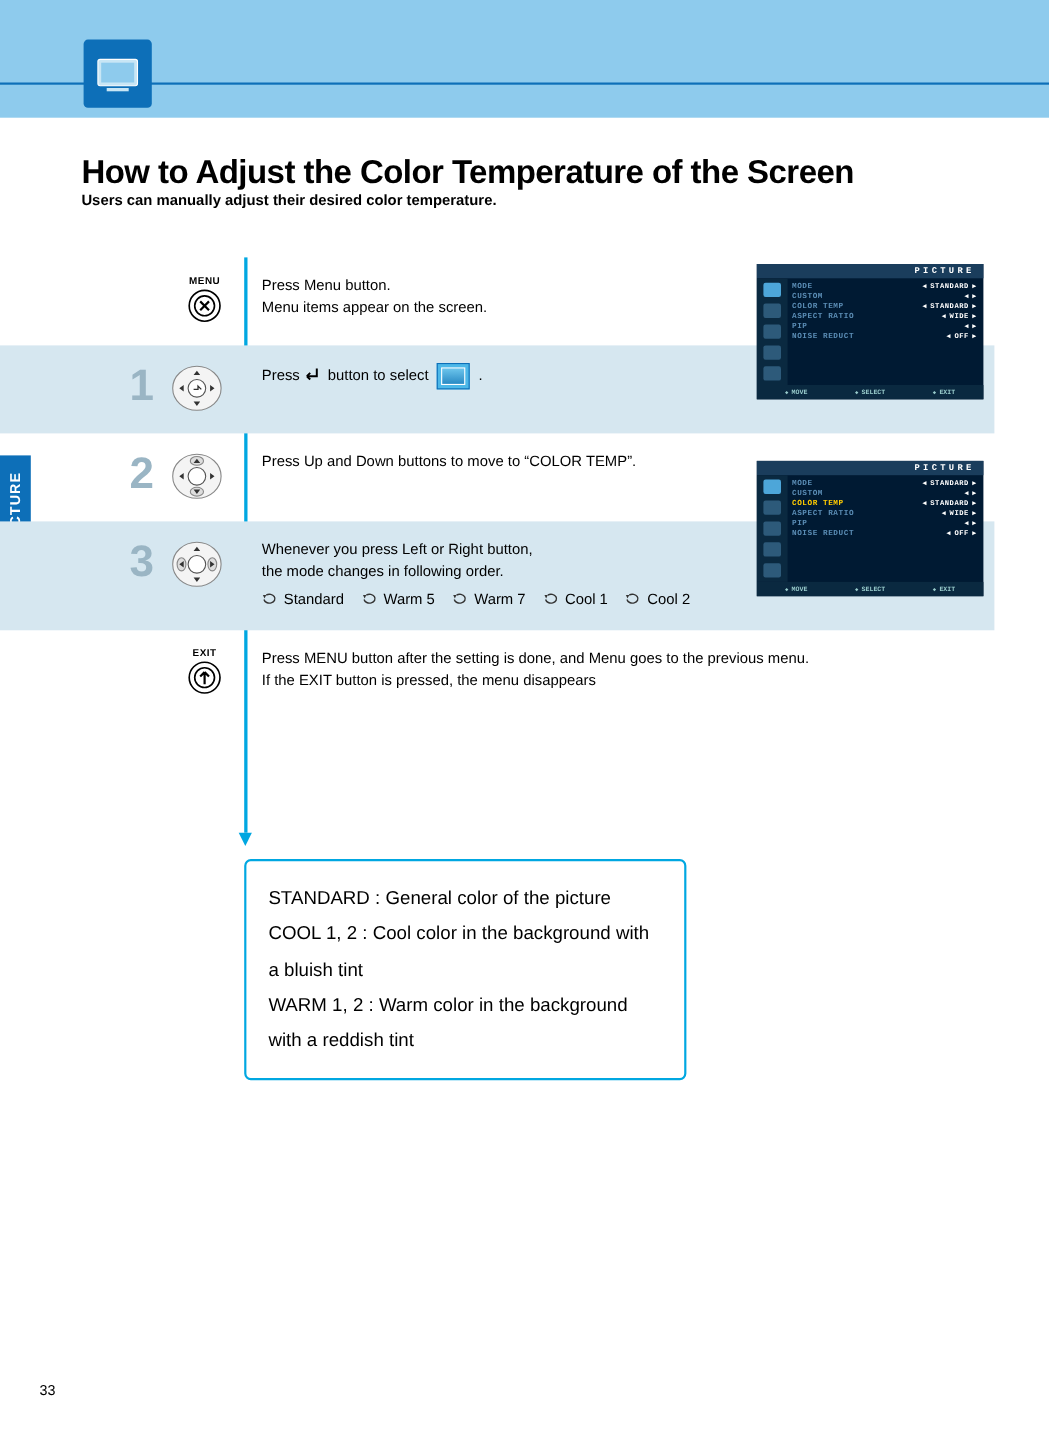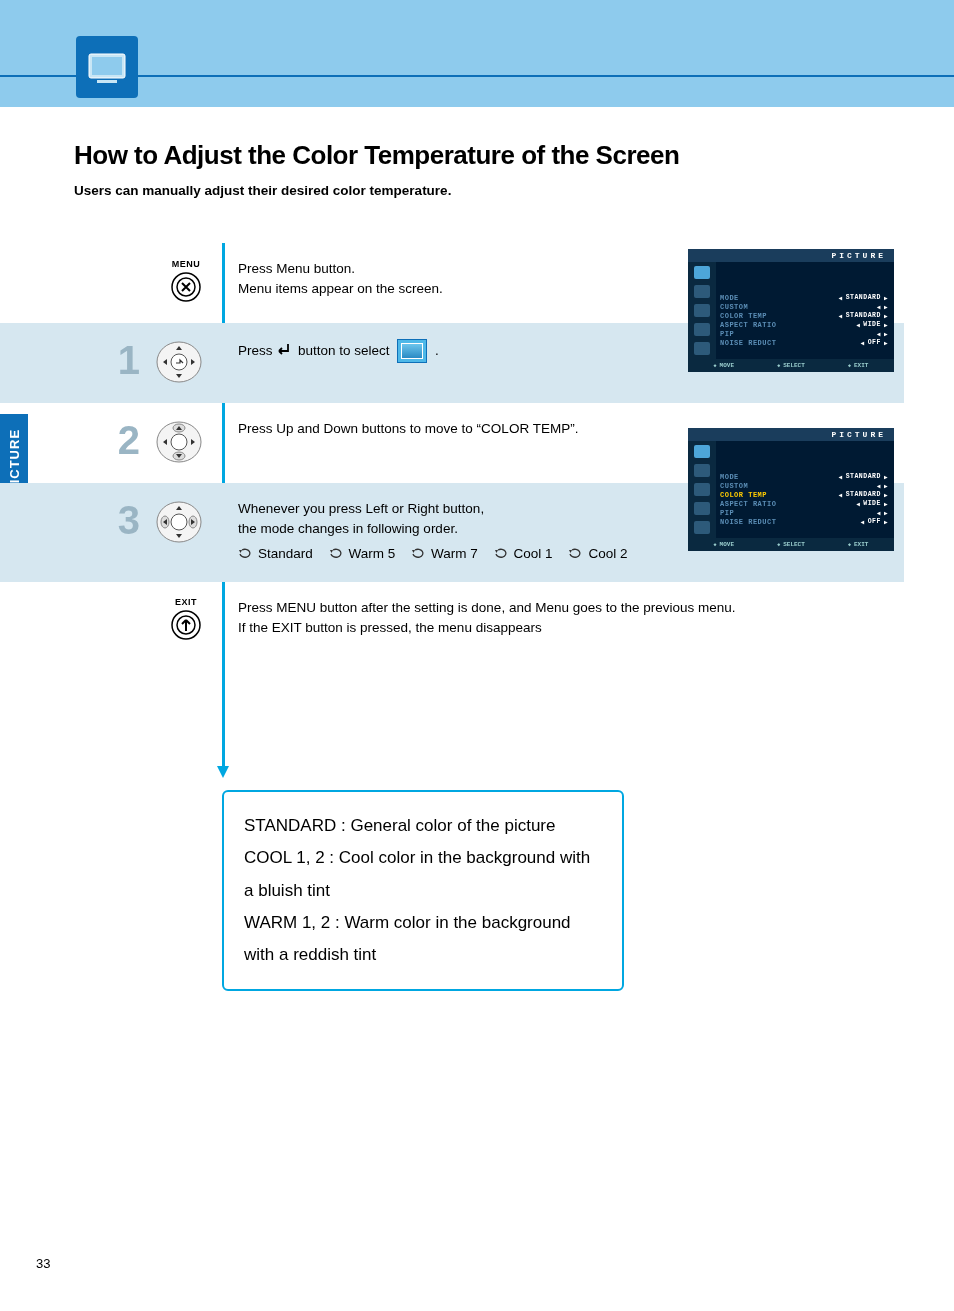--- a/index.html
+++ b/index.html
@@ -2,21 +2,21 @@
 <html><head>
 <meta charset="utf-8">
 <style>
 * { margin: 0; padding: 0; box-sizing: border-box; }
 body { font-family: Arial, Helvetica, sans-serif; width: 954px; height: 1311px; position: relative; color: #000; background: #fff; }
 .top-band { position: absolute; top: 0; left: 0; right: 0; height: 107px; background: #8ecbed; }
 .top-rule { position: absolute; top: 75px; left: 0; right: 0; height: 2px; background: #0d6fb8; }
 .corner-icon { position: absolute; top: 36px; left: 76px; width: 62px; height: 62px; background: #0d6fb8; border-radius: 4px; display: flex; align-items: center; justify-content: center; }
 .side-tab { position: absolute; top: 414px; left: 0; width: 28px; height: 94px; background: #0d6fb8; color: #fff; font-weight: bold; font-size: 13px; display: flex; align-items: center; justify-content: center; writing-mode: vertical-rl; transform: rotate(180deg); letter-spacing: 1px; }
 .page-content { position: absolute; top: 140px; left: 74px; right: 50px; }
-.h1 { font-family: "Arial Black", Arial, sans-serif; font-size: 26px; font-weight: 900; margin-bottom: 12px; letter-spacing: -0.5px; }
+.h1 { font-family: "Arial Black", Arial, sans-serif; font-size: 30px; font-weight: 900; letter-spacing: -0.5px; }
 .sub { font-size: 13.5px; font-weight: bold; margin-bottom: 45px; }
 .steps { position: relative; margin-left: -74px; }
 .vline { position: absolute; left: 222px; top: 0; width: 3px; height: 523px; background: #00a7e1; }
 .vline::after { content: ""; position: absolute; bottom: -12px; left: -5px; border-left: 6px solid transparent; border-right: 6px solid transparent; border-top: 12px solid #00a7e1; }
 .row { display: flex; align-items: flex-start; min-height: 80px; position: relative; padding-right: 230px; }
 .row.shade { background: #d6e7f0; }
 .left-col { width: 222px; display: flex; align-items: center; justify-content: flex-end; padding-right: 20px; height: 75px; }
 .big-num { font-family: "Arial Black", Arial, sans-serif; font-size: 40px; font-weight: 900; color: #9ab5c4; margin-right: 16px; }
 .remote-btn { display: flex; flex-direction: column; align-items: center; font-size: 9px; font-weight: bold; letter-spacing: 0.5px; }
 .remote-btn svg { margin-top: 2px; }
@@ -25,21 +25,21 @@
 .mode-list span { display: inline-flex; align-items: center; margin-right: 6px; }
 .cycle-arrow { display: inline-block; margin-right: 3px; }
 .osd { position: absolute; right: 10px; width: 206px; background: #001a33; color: #fff; font-size: 7px; font-family: "Courier New", monospace; z-index: 2; }
 .osd.top1 { top: 6px; }
 .osd.top2 { top: 185px; }
 .osd-title { background: #1a3d5c; text-align: right; font-weight: bold; font-size: 8px; letter-spacing: 3px; padding: 2px 8px; }
 .osd-body { display: flex; }
 .osd-icons { width: 28px; background: #0a2940; padding: 4px 0; display: flex; flex-direction: column; align-items: center; gap: 6px; }
 .osd-icons .ic { width: 16px; height: 13px; background: #2d5a7a; border-radius: 2px; }
 .osd-icons .ic.active { background: #4da6d9; }
-.osd-rows { flex: 1; padding: 3px 6px 1px 4px; margin-top: 28px; }
+.osd-rows { flex: 1; padding: 3px 6px 1px 4px; }
 .osd-row { display: flex; justify-content: space-between; align-items: center; padding: 0.5px 0; font-weight: bold; letter-spacing: 0.5px; }
 .osd-label { color: #5a8db5; }
 .osd-label.hl { color: #ffcc00; }
 .osd-val { display: inline-flex; align-items: center; gap: 3px; color: #fff; font-size: 6.5px; }
 .tri-l::before { content: "◀"; font-size: 6px; }
 .tri-r::after { content: "▶"; font-size: 6px; }
 .osd-foot { display: flex; justify-content: space-around; background: #0a2940; padding: 3px 4px; font-size: 6px; font-weight: bold; color: #9cc; }
 .osd-foot span::before { content: "◆ "; font-size: 5px; }
 .info-box { position: absolute; top: 547px; left: 222px; width: 402px; border: 2px solid #00a7e1; border-radius: 6px; padding: 18px 20px; font-size: 17px; line-height: 1.9; }
 .page-num { position: absolute; bottom: 40px; left: 36px; font-size: 13px; text-align: center; }

